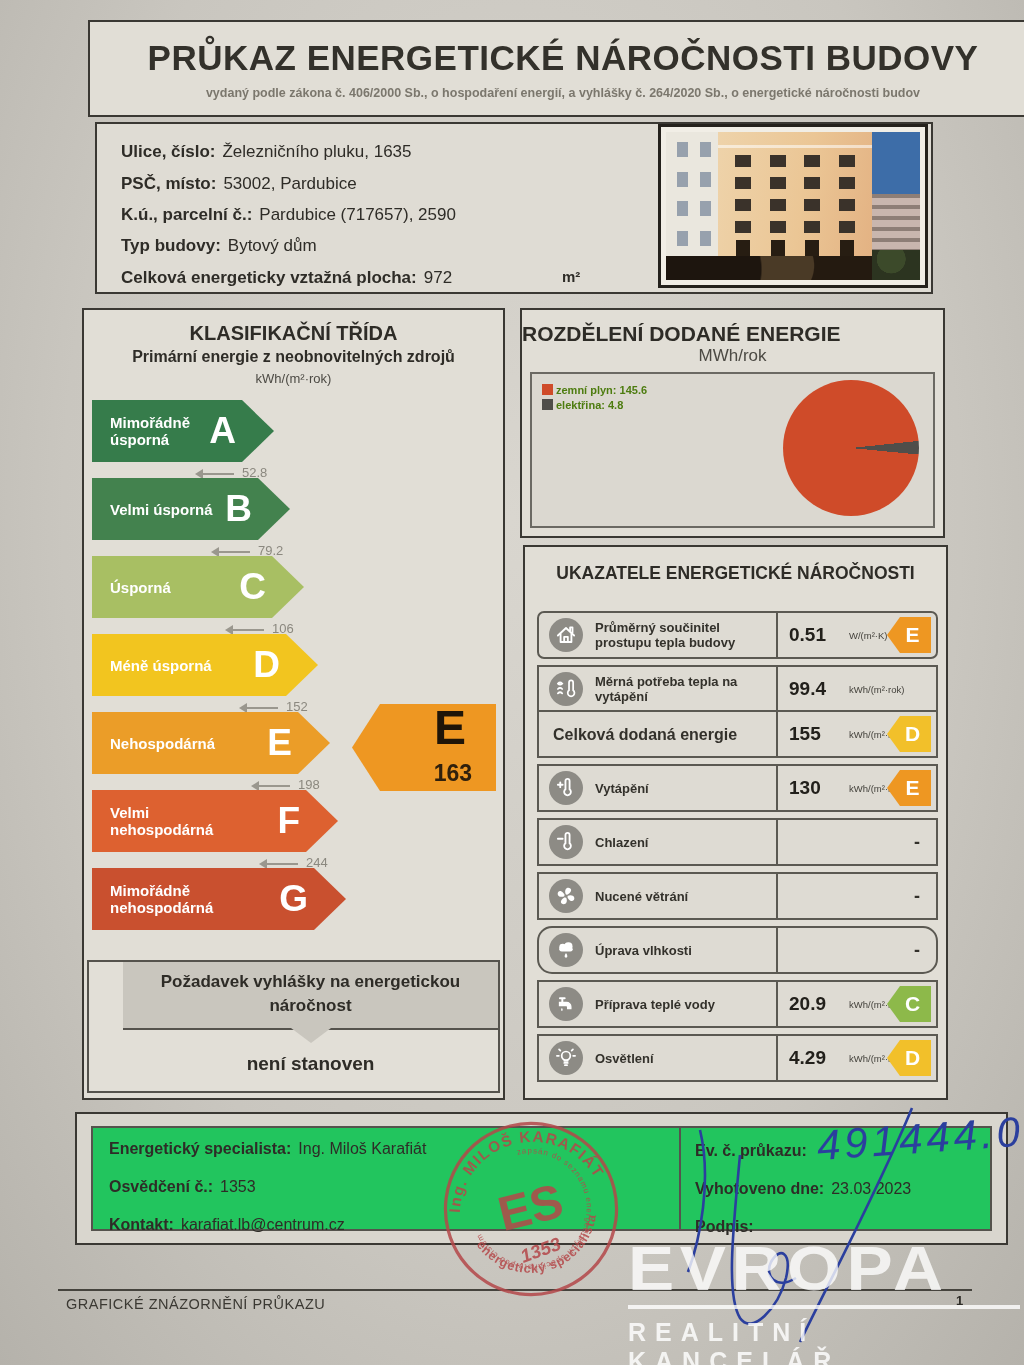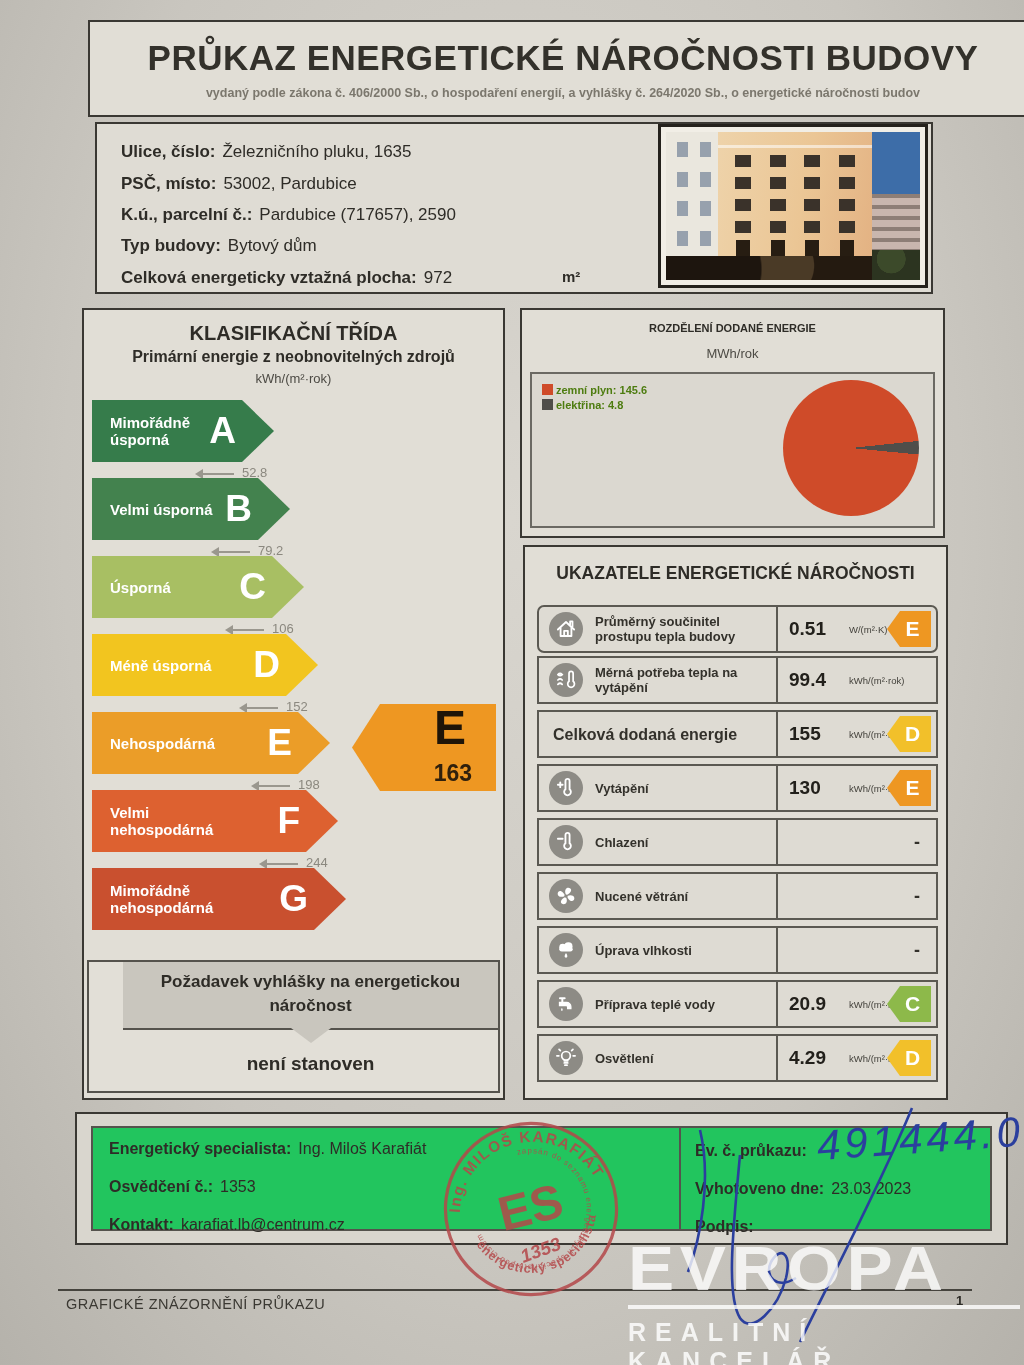--- a/index.html
+++ b/index.html
@@ -56,22 +56,22 @@
     clip-path:polygon(0 50%,28px 0,100% 0,100% 100%,28px 100%);text-align:right;}
   .cur-letter{position:absolute;right:30px;top:-4px;font-size:48px;font-weight:bold;color:#1f1508;}
   .cur-value{position:absolute;right:24px;bottom:4px;font-size:23px;font-weight:bold;color:#30200c;}
   .req-box{position:absolute;left:3px;top:650px;width:413px;border:2px solid #55534d;background:#e2dfd7;box-sizing:border-box;padding-left:34px;}
   .req-head{background:#c9c6be;border-bottom:2px solid #55534d;padding:8px 28px 10px;text-align:center;
     font-size:17px;font-weight:bold;color:#2e2c27;line-height:24px;}
   .req-notch{width:0;height:0;margin:-2px auto 0;border-left:20px solid transparent;border-right:20px solid transparent;border-top:15px solid #c9c6be;}
   .req-value{text-align:center;font-size:19px;font-weight:bold;color:#2e2c27;padding:10px 0 16px;}
 
   
-  .pie-title{position:absolute;left:0;right:0;top:12px;text-align:center;font-size:11px;font-weight:bold;color:#2e2c27;}
-  .pie-unit{position:absolute;left:0;right:0;top:36px;text-align:center;font-size:13px;color:#4c4a44;}
+  .pie-title{position:absolute;left:0;right:0;top:12px;font-size:21px;font-weight:bold;color:#2e2c27;}
+  .pie-unit{position:absolute;left:0;right:0;top:36px;text-align:center;font-size:17px;color:#4c4a44;}
   .pie-plot{position:absolute;left:8px;right:8px;top:62px;bottom:8px;background:#dbd8d0;border:2px solid #6b6963;}
   .legend-row{font-size:11px;font-weight:bold;color:#4d7c0f;margin-bottom:3px;}
   .legend-sq{display:inline-block;width:11px;height:11px;margin-right:3px;vertical-align:-1px;}
   .pie{position:absolute;right:14px;top:6px;width:136px;height:136px;border-radius:50%;}
 
   
   .ind-title{position:absolute;left:0;right:0;top:16px;text-align:center;font-size:17.5px;font-weight:bold;color:#2e2c27;}
   .ind-row{position:absolute;left:12px;width:401px;height:48px;border:2px solid #5b5952;background:#dedbd3;box-sizing:border-box;}
   .icon-c{position:absolute;left:10px;top:5px;width:34px;height:34px;border-radius:50%;background:#8d8b85;}
   .icon-c svg{position:absolute;inset:4px;}
@@ -244,37 +244,37 @@
           <span class="legend-sq" style="background-color: rgb(79, 78, 74);"></span><span>elektřina: 4.8</span>
         </div>
       </div>
       <div class="pie" style="background: conic-gradient(from 84deg, rgb(79, 78, 74) 0deg, rgb(79, 78, 74) 11.4894deg, rgb(207, 75, 41) 11.4894deg, rgb(207, 75, 41) 360deg);"></div>
     </div>
   </div>
 
   <div class="box" style="left:523px;top:545px;width:425px;height:555px;">
     <div class="ind-title">UKAZATELE ENERGETICKÉ NÁROČNOSTI</div>
 
-    <div class="ind-row" style="top:58px;border-radius:7px;">
+    <div class="ind-row" style="top:64px;border-radius:7px;">
       <span class="icon-c">
         <svg viewBox="0 0 24 24" stroke="#fff" stroke-width="1.7" fill="none" stroke-linecap="round" stroke-linejoin="round">
           <path d="M4.5,12.5 L12,5.5 L19.5,12.5"></path>
             <path d="M7,11 V18.5 H17 V11"></path>
             <rect x="10.3" y="13.7" width="3.4" height="4.8"></rect>
             <path d="M15.8,7.6 V5 h2.2 v4.6"></path>
         </svg>
         </span>
       <span class="ind-label">Průměrný součinitel prostupu tepla budovy</span>
       <span class="vdiv"></span>
       <span class="ind-value">0.51</span>
       <span class="ind-unit">W/(m²·K)</span>
       <span class="badge" style="background-color: rgb(238, 151, 34);">E</span>
     </div>
 
-    <div class="ind-row" style="top:109px;padding-left:28px;">
+    <div class="ind-row" style="top:118px;padding-left:28px;">
       <span class="icon-c">
         <svg viewBox="0 0 24 24" stroke="#fff" stroke-width="1.6" fill="none" stroke-linecap="round">
           <path d="M14.8,6 a1.9,1.9 0 0 1 3.8,0 v7.2 a3.1,3.1 0 1 1 -3.8,0 z"></path>
             <path d="M4.5,8 q2,-2 4,0 q-2,2 -4,0" transform="translate(0,-1)"></path>
             <path d="M4.5,12 q2,-2 4,0"></path>
             <path d="M4.5,16 q2,-2 4,0"></path>
         </svg>
         </span>
       <span class="ind-label">Měrná potřeba tepla na vytápění</span>
       <span class="vdiv"></span>
@@ -324,21 +324,21 @@
           <path d="M12,11 C9.5,5.5 13.5,3 16,5 C18.2,6.8 15,10.6 12,11 Z" transform="rotate(180 12 12)"></path>
           <path d="M12,11 C9.5,5.5 13.5,3 16,5 C18.2,6.8 15,10.6 12,11 Z" transform="rotate(270 12 12)"></path>
           <circle cx="12" cy="12" r="1.5" fill="#8d8b85"></circle>
         </svg>
         </span>
       <span class="ind-label">Nucené větrání</span>
       <span class="vdiv"></span>
       <span class="dash">-</span>
     </div>
 
-    <div class="ind-row" style="top:379px;">
+    <div class="ind-row" style="top:379px;border-radius:15px;">
       <span class="icon-c">
         <svg viewBox="0 0 24 24" fill="#fff">
           <circle cx="9" cy="9.5" r="3.2"></circle>
             <circle cx="14.2" cy="8.6" r="3.8"></circle>
             <rect x="5.8" y="9" width="12.4" height="4.4" rx="2.2"></rect>
           <path d="M12,14.8 c-1.7,2.4 -1.7,4 0,4.4 c1.7,-0.4 1.7,-2 0,-4.4 z"></path>
         </svg>
         </span>
       <span class="ind-label">Úprava vlhkosti</span>
       <span class="vdiv"></span>

